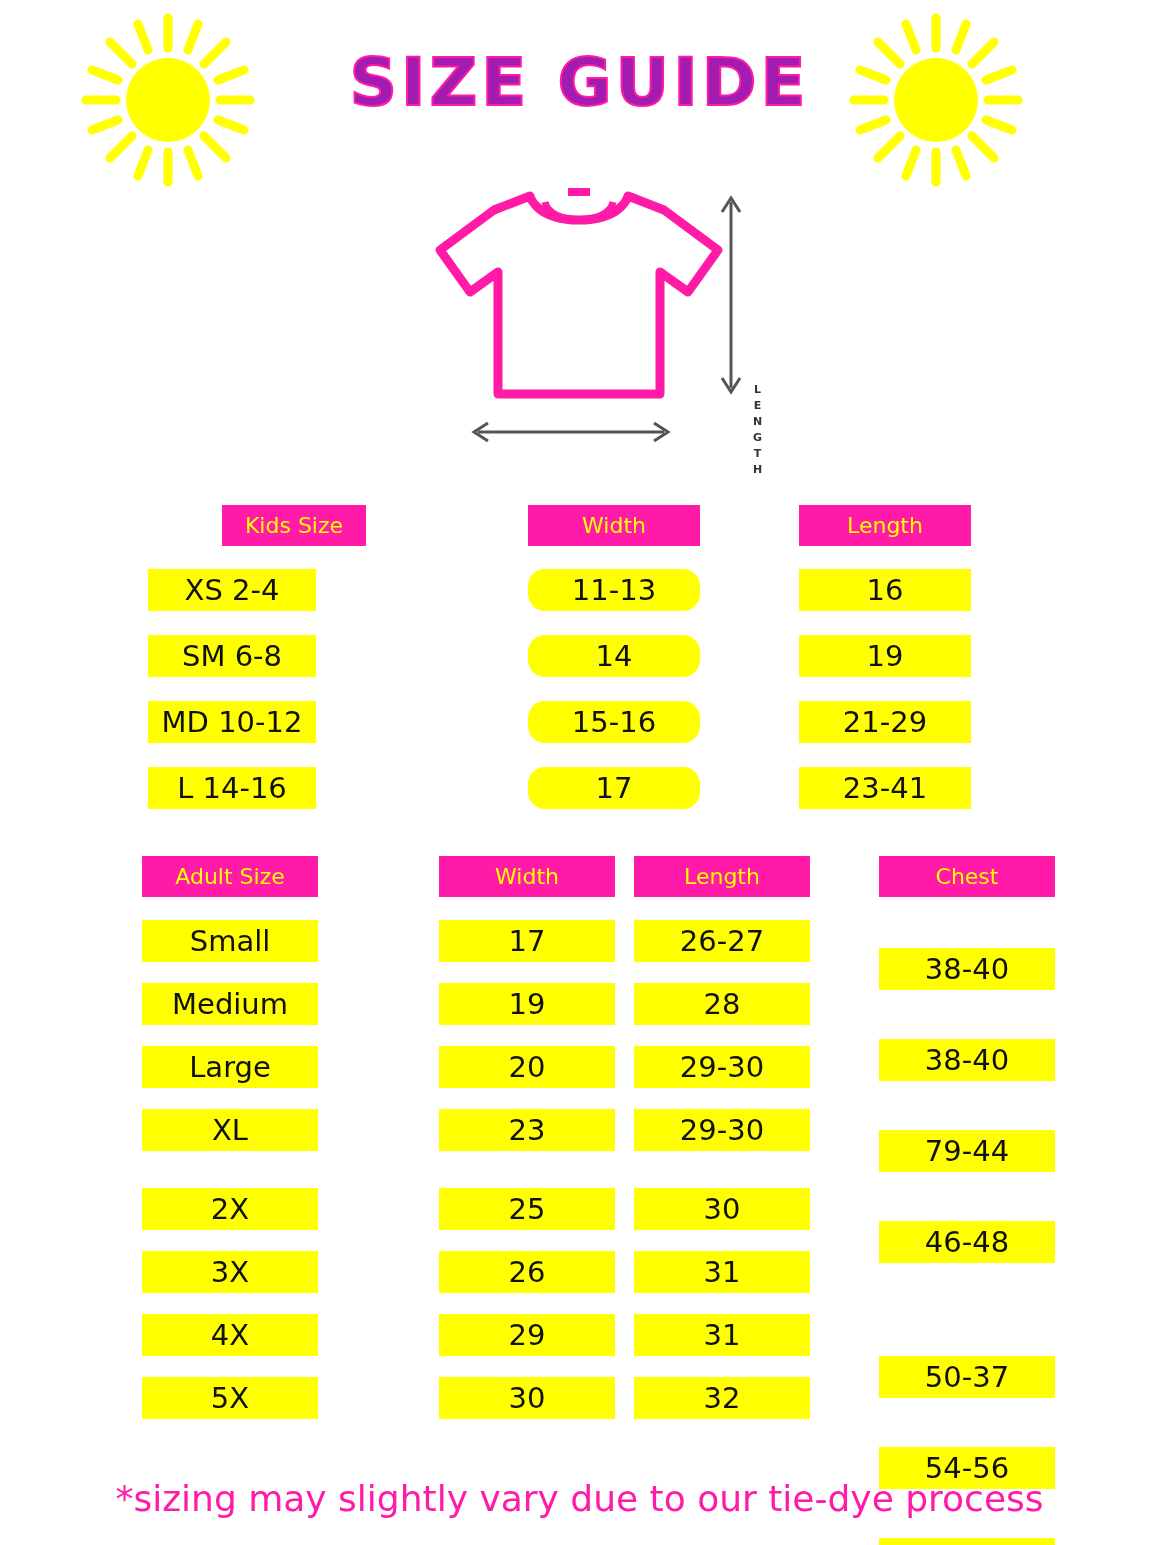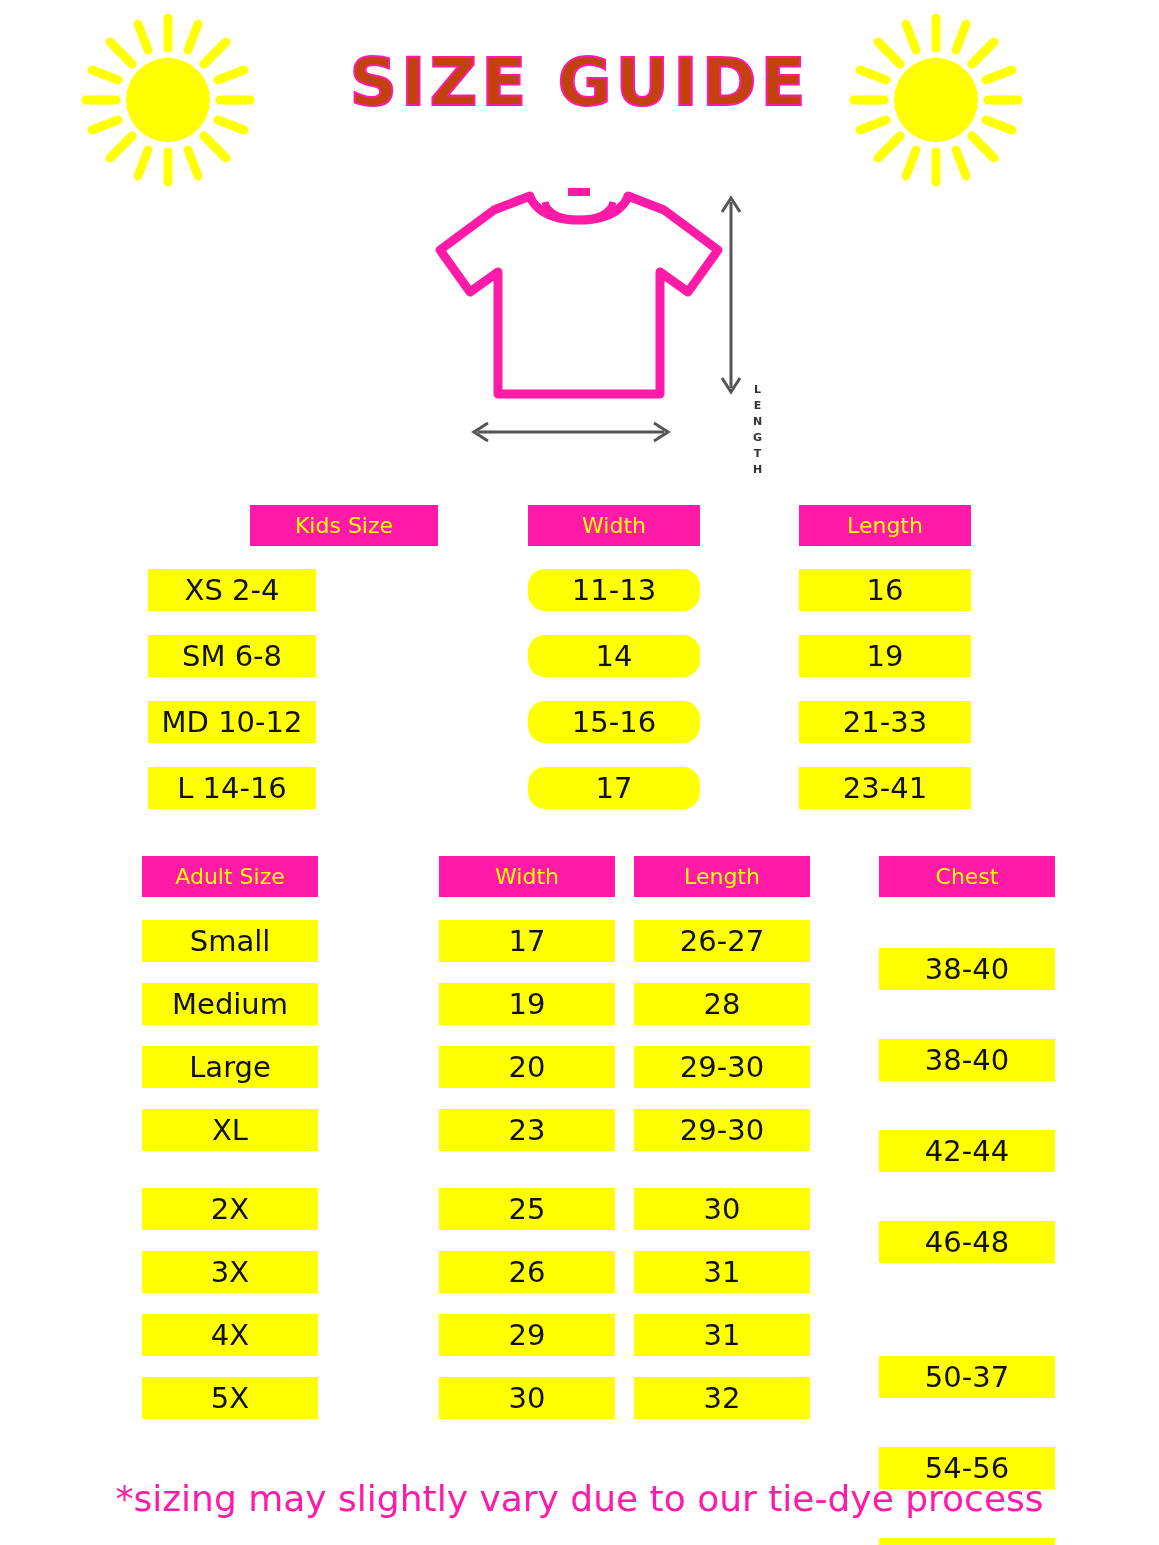--- a/index.html
+++ b/index.html
@@ -24,21 +24,21 @@
   .sun-left  { left: 78px; top: 10px; }
   .sun-right { left: 846px; top: 10px; }
 
   
   .title {
     position: absolute;
     top: 44px;
     left: 0;
     width: 100%;
     text-align: center;
-    color: #c2410c;
+    color: #a21caf;
     font-family: "DejaVu Sans", sans-serif;
     font-weight: bold;
     font-size: 66px;
     letter-spacing: 4px;
     -webkit-text-stroke: 2px #ff1aa8;
   }
 
   
   .shirt-area {
     position: absolute;
@@ -101,21 +101,21 @@
     height: 42px;
     margin-bottom: 24px;
   }
 
   
   #kids-table { top: 505px; left: 148px; }
   #kids-table .col { display: flex; flex-direction: column; }
   #kids-table .col-0 { width: 330px; }
   #kids-table .col-1 { width: 275px; }
   #kids-table .col-2 { width: 270px; }
-  #kids-table .hdr-cell.c0 { width: 188px; margin-left: 102px; }
+  #kids-table .hdr-cell.c0 { width: 144px; margin-left: 74px; }
   #kids-table .hdr-cell.c1 { width: 172px; margin-left: 50px; }
   #kids-table .hdr-cell.c2 { width: 172px; margin-left: 46px; }
   #kids-table .val-cell.c0 { width: 168px; }
   #kids-table .val-cell.c1 { width: 172px; margin-left: 50px; border-radius: 17px; }
   #kids-table .val-cell.c2 { width: 172px; margin-left: 46px; }
 
   
   #adult-table { top: 856px; left: 142px; }
   #adult-table .col { display: flex; flex-direction: column; }
   #adult-table .hdr-cell { width: 176px; }
@@ -231,21 +231,21 @@
       <div class="cell hdr-cell c1">Width</div>
       <div class="cell val-cell c1">11-13</div>
       <div class="cell val-cell c1">14</div>
       <div class="cell val-cell c1">15-16</div>
       <div class="cell val-cell c1">17</div>
     </div>
     <div class="col col-2">
       <div class="cell hdr-cell c2">Length</div>
       <div class="cell val-cell c2">16</div>
       <div class="cell val-cell c2">19</div>
-      <div class="cell val-cell c2">21-33</div>
+      <div class="cell val-cell c2">21-29</div>
       <div class="cell val-cell c2">23-41</div>
     </div>
   </div>
 </div>
 
 <div class="table" id="adult-table">
   <div class="row">
     <div class="col col-0">
       <div class="cell hdr-cell">Adult Size</div>
       <div class="cell val-cell">Small</div>
@@ -279,21 +279,21 @@
       <div class="gap"></div>
       <div class="cell val-cell">30</div>
       <div class="cell val-cell">31</div>
       <div class="cell val-cell">31</div>
       <div class="cell val-cell">32</div>
     </div>
     <div class="col col-3">
       <div class="cell hdr-cell">Chest</div>
       <div class="cell val-cell">38-40</div>
       <div class="cell val-cell">38-40</div>
-      <div class="cell val-cell">42-44</div>
+      <div class="cell val-cell">79-44</div>
       <div class="cell val-cell">46-48</div>
       <div class="gap"></div>
       <div class="cell val-cell">50-37</div>
       <div class="cell val-cell">54-56</div>
       <div class="cell val-cell">58-60</div>
       <div class="cell val-cell">62-64</div>
     </div>
   </div>
 </div>
 

